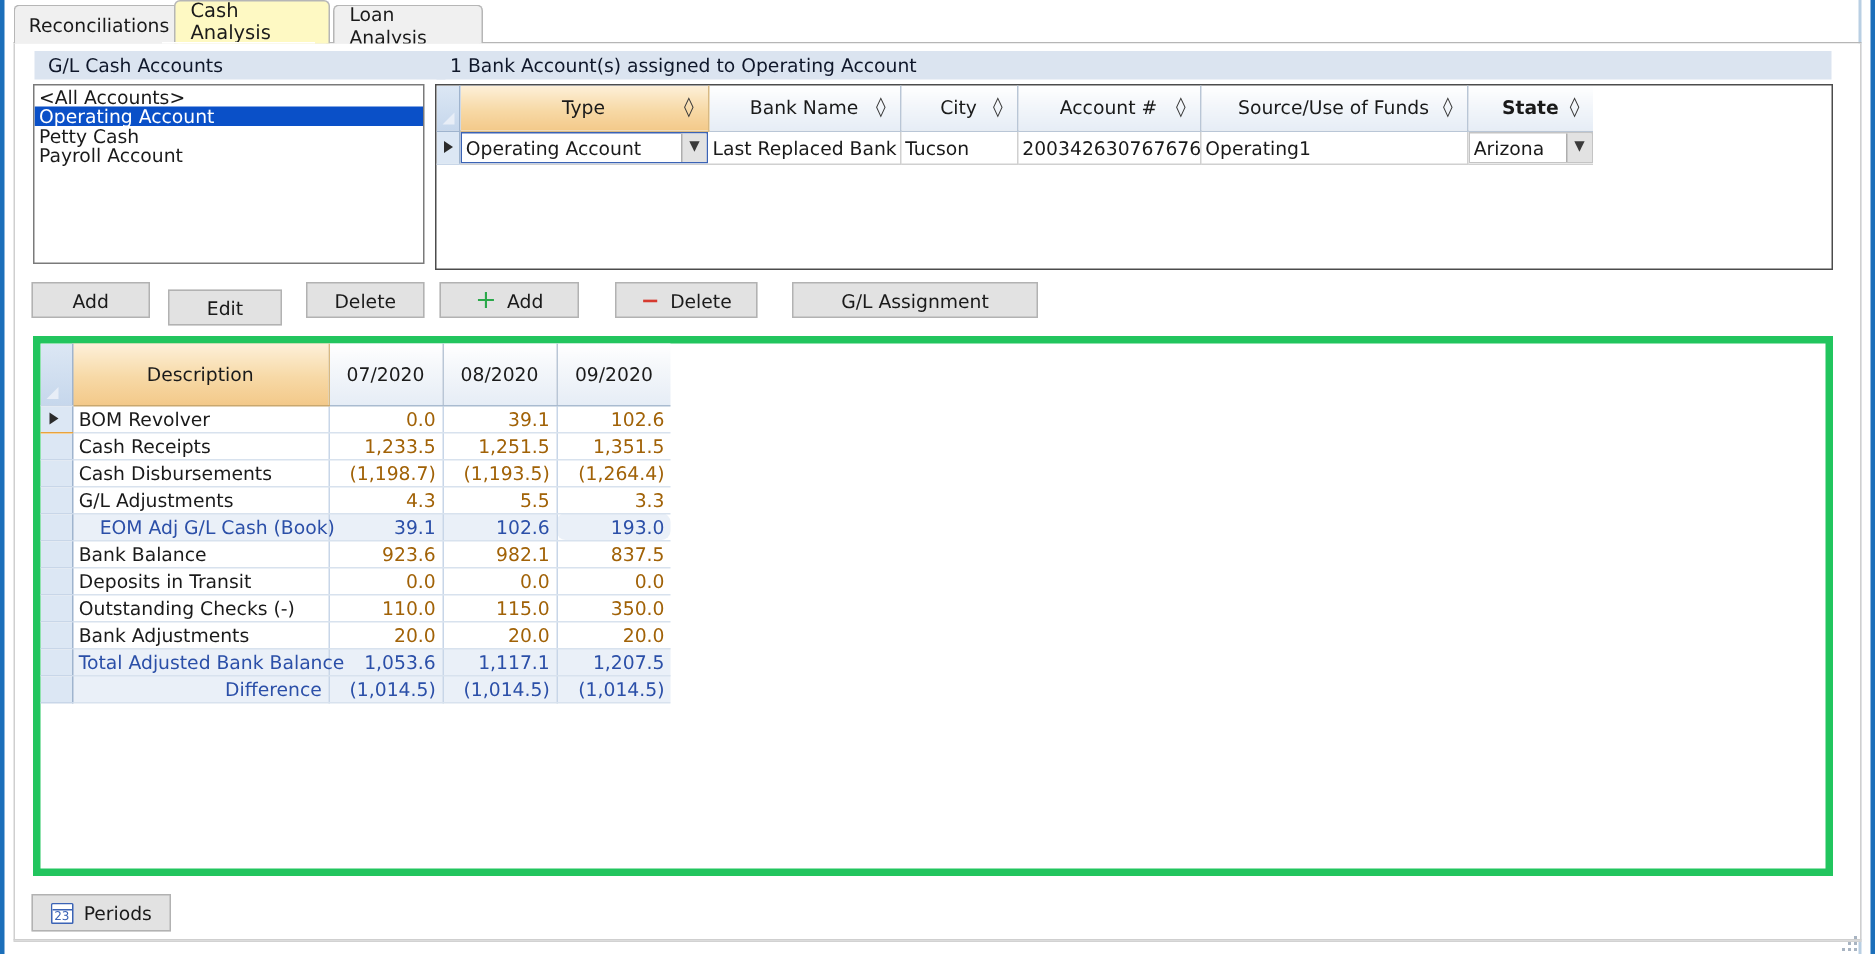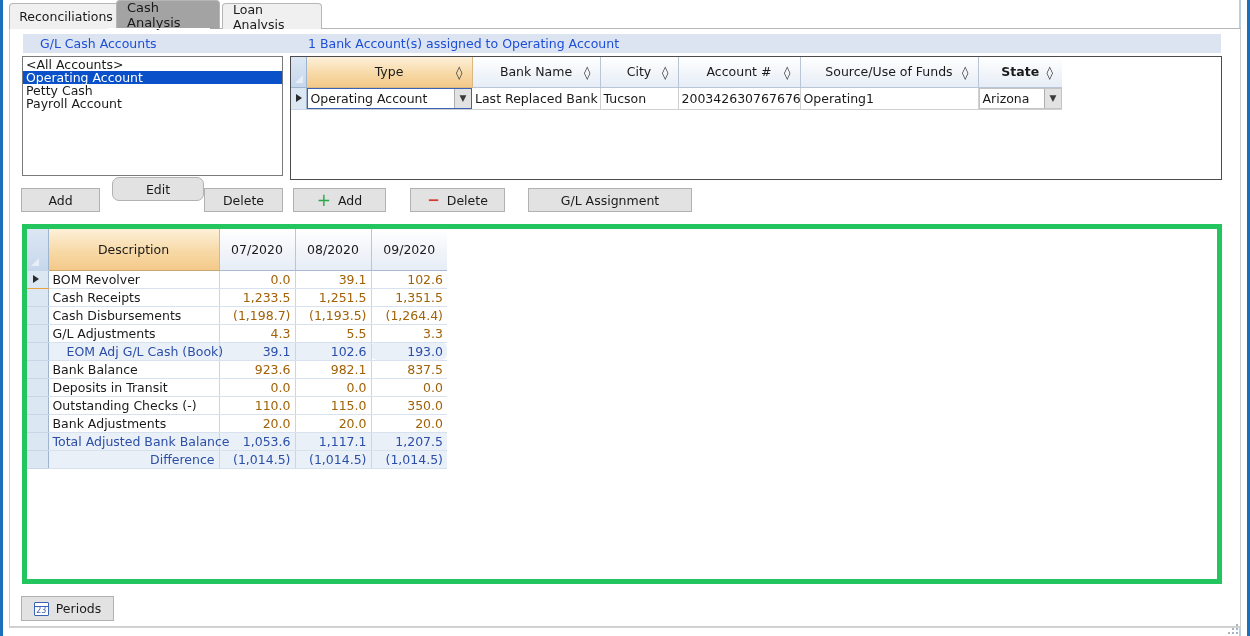--- a/index.html
+++ b/index.html
@@ -42,21 +42,21 @@
     border: 1px solid #b6b6b6;
     border-bottom: none;
     border-radius: 4px 4px 0 0;
     display: flex; align-items: center; justify-content: center;
     font-size: 12.5px; color: #1a1a1a;
     padding: 0 10px;
     cursor: default;
   }
   .tab.active {
     top: 0px; height: 29px;
-    background: #a3a3a3;
+    background: #fef9c3;
     border-color: #b6b6b6;
     z-index: 5;
     font-size: 13px;
   }
   .tabline {
     position: absolute; left: 9px; top: 28px; width: 1232px; height: 1px;
     background: #b6b6b6;
   }
   .tabline-mask {
     position: absolute; top: 28px; height: 1px; background: #ffffff; z-index: 6;
@@ -68,23 +68,23 @@
     background: #ffffff;
     border: 1px solid #cfcfcf;
     border-top: none;
   }
 
   
   .secbar {
     position: absolute;
     background: #dbe4f0;
     display: flex; align-items: center;
-    padding-left: 17px;
+    padding-left: 9px;
     font-size: 12.5px;
-    color: #1d4ed8;
+    color: #0f172a;
     height: 19px;
   }
 
   
   #acctlist {
     position: absolute; left: 22px; top: 56px; width: 261px; height: 120px;
     background: #ffffff;
     border: 1px solid #7a7a7a;
     overflow: hidden;
   }
@@ -360,21 +360,21 @@
           </div>
         </td>
       </tr>
     </tbody>
       </table>
   </div>
 
   <div class="btn" style="left:21px;  top:188px; width:79px;">
     <span>Add</span>
   </div>
-  <div class="btn" style="left:112px; top:177px; width:92px;border-radius:7px;">
+  <div class="btn" style="left:112px; top:193px; width:76px;">
     <span>Edit</span>
   </div>
   <div class="btn" style="left:204px; top:188px; width:79px;">
     <span>Delete</span>
   </div>
   <div class="btn" style="left:293px; top:188px; width:93px;">
     <span class="plusicon">+</span>
     <span>Add</span>
   </div>
   <div class="btn" style="left:410px; top:188px; width:95px;">

